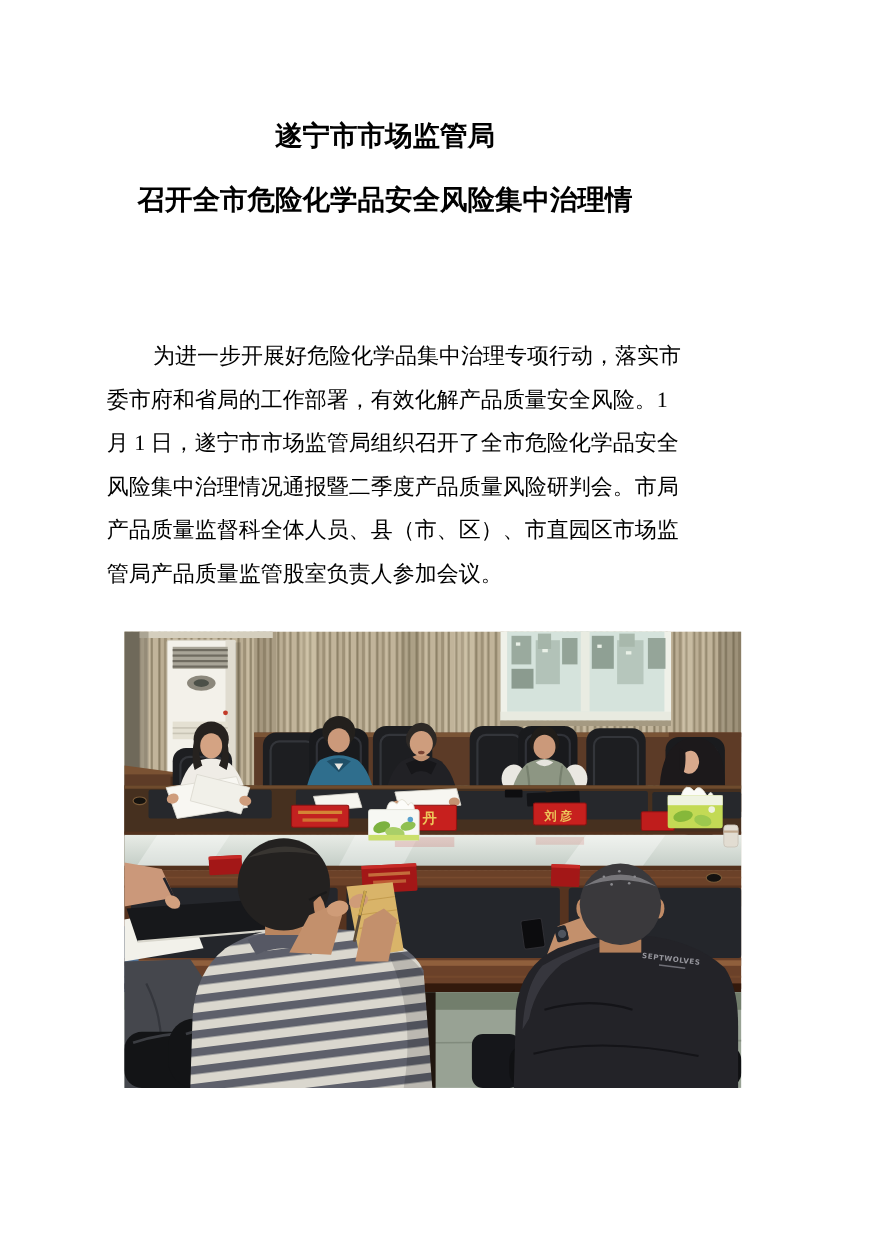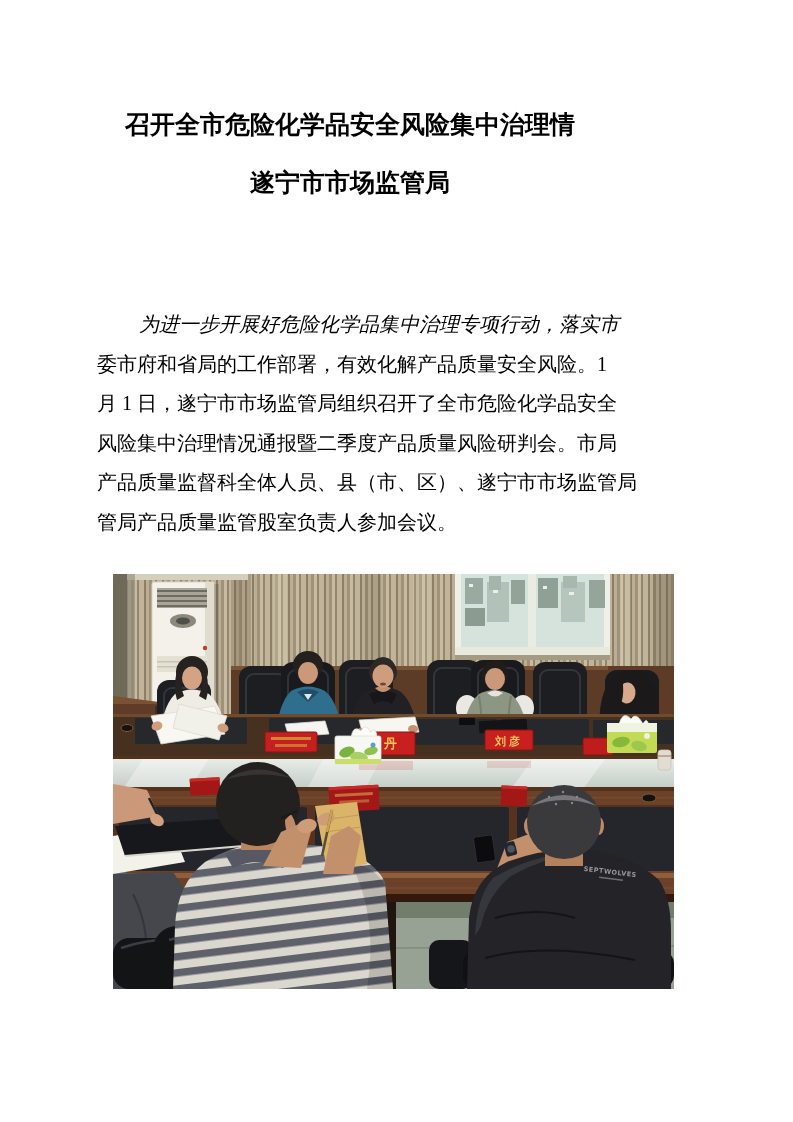--- a/index.html
+++ b/index.html
@@ -3,40 +3,40 @@
 <meta charset="utf-8">
 <style>
   html,body{margin:0;padding:0;background:#fff;}
   .page{position:relative;width:793px;height:1122px;background:#ffffff;overflow:hidden;
         font-family:"Liberation Serif","DejaVu Serif",serif;color:#000;}
   .doc-title{position:absolute;left:97px;top:96px;width:506px;text-align:center;
              font-weight:bold;font-size:25px;line-height:58px;white-space:nowrap;}
   .doc-body{position:absolute;left:97px;top:305px;width:506px;font-size:20px;
             line-height:39.5px;white-space:nowrap;}
   .body-line{height:39.5px;}
-  .body-line.indent{padding-left:42px;font-style:italic;}
+  .body-line.indent{padding-left:42px;}
   .photo{position:absolute;left:113px;top:574px;width:561px;height:415px;}
   .photo svg{display:block;width:561px;height:415px;}
 </style>
 </head>
 <body>
 
 <div class="page">
 
   <div class="doc-title">
+    <div class="title-line">遂宁市市场监管局</div>
     <div class="title-line">召开全市危险化学品安全风险集中治理情</div>
-    <div class="title-line">遂宁市市场监管局</div>
   </div>
 
   <div class="doc-body">
     <div class="body-line indent">为进一步开展好危险化学品集中治理专项行动，落实市</div>
     <div class="body-line">委市府和省局的工作部署，有效化解产品质量安全风险。1</div>
     <div class="body-line">月 1 日，遂宁市市场监管局组织召开了全市危险化学品安全</div>
     <div class="body-line">风险集中治理情况通报暨二季度产品质量风险研判会。市局</div>
-    <div class="body-line">产品质量监督科全体人员、县（市、区）、遂宁市市场监管局</div>
+    <div class="body-line">产品质量监督科全体人员、县（市、区）、市直园区市场监</div>
     <div class="body-line">管局产品质量监管股室负责人参加会议。</div>
   </div>
 
   <div class="photo">
   <svg viewBox="0 0 561 415" xmlns="http://www.w3.org/2000/svg">
     <defs>
       <pattern id="curt" width="18" height="24" patternUnits="userSpaceOnUse">
         <rect width="18" height="24" fill="#b3a68c"></rect>
         <rect width="3" height="24" fill="#9f9278"></rect>
         <rect x="3" width="3" height="24" fill="#c8bba1"></rect>

